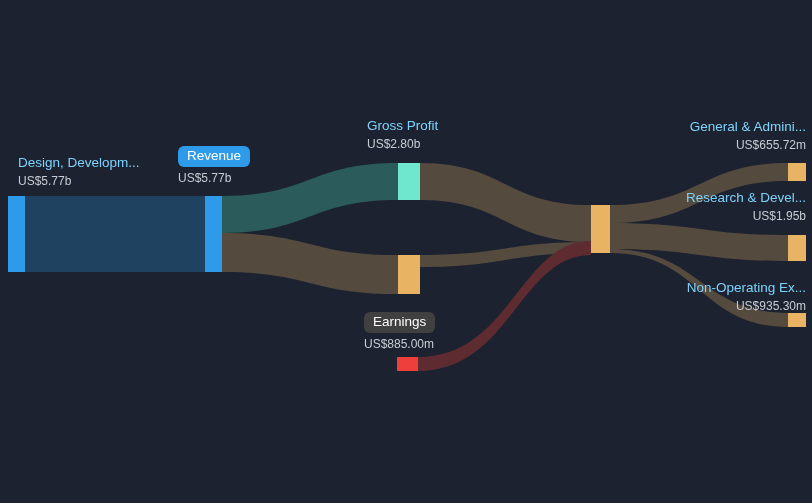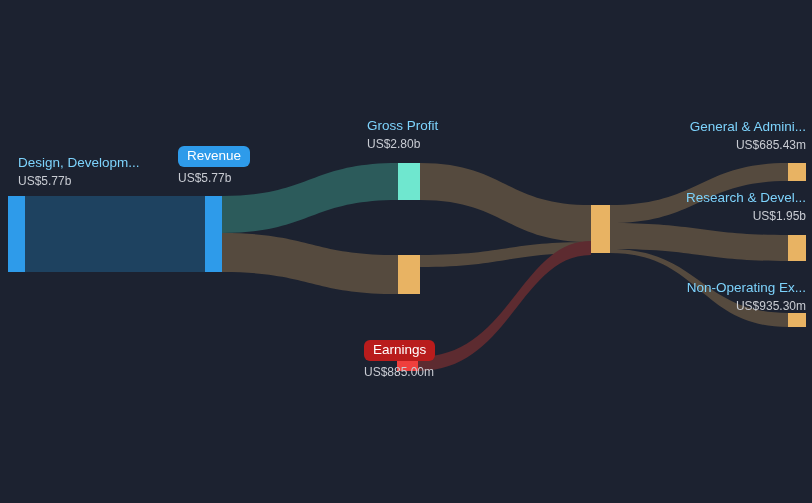--- a/index.html
+++ b/index.html
@@ -52,21 +52,21 @@
   .badge {
     display: inline-block;
     padding: 3px 9px 4px 9px;
     border-radius: 6px;
     font-size: 13.5px;
     color: #ffffff;
     line-height: 1.0;
     margin-bottom: 5px;
   }
   .badge.revenue  { background: #2e9bea; }
-  .badge.earnings { background: #b91c1c; margin-top: 28px; }
+  .badge.earnings { background: #404040; }
   .badge.expenses { background: #8a7043; color: #f0e6d6; }
 </style>
 </head>
 <body>
 
 <div id="stage">
 
   <svg id="sankey" viewBox="0 0 812 503">
 
     <g>
@@ -144,21 +144,21 @@
 
 
   <div class="lbl left-align" style="left:364px; top:312px;">
     <span class="badge earnings">Earnings</span>
     <span class="value">US$885.00m</span>
   </div>
 
 
   <div class="lbl right-align" style="right:6px; top:120px;">
     <span class="title">General &amp; Admini...</span>
-    <span class="value">US$685.43m</span>
+    <span class="value">US$655.72m</span>
   </div>
 
   <div class="lbl right-align" style="right:6px; top:191px;">
     <span class="title">Research &amp; Devel...</span>
     <span class="value">US$1.95b</span>
   </div>
 
   <div class="lbl right-align" style="right:6px; top:281px;">
     <span class="title">Non-Operating Ex...</span>
     <span class="value">US$935.30m</span>

